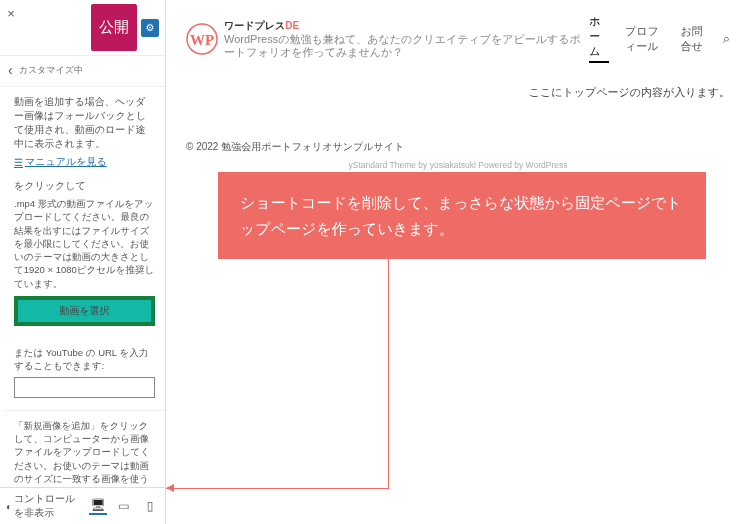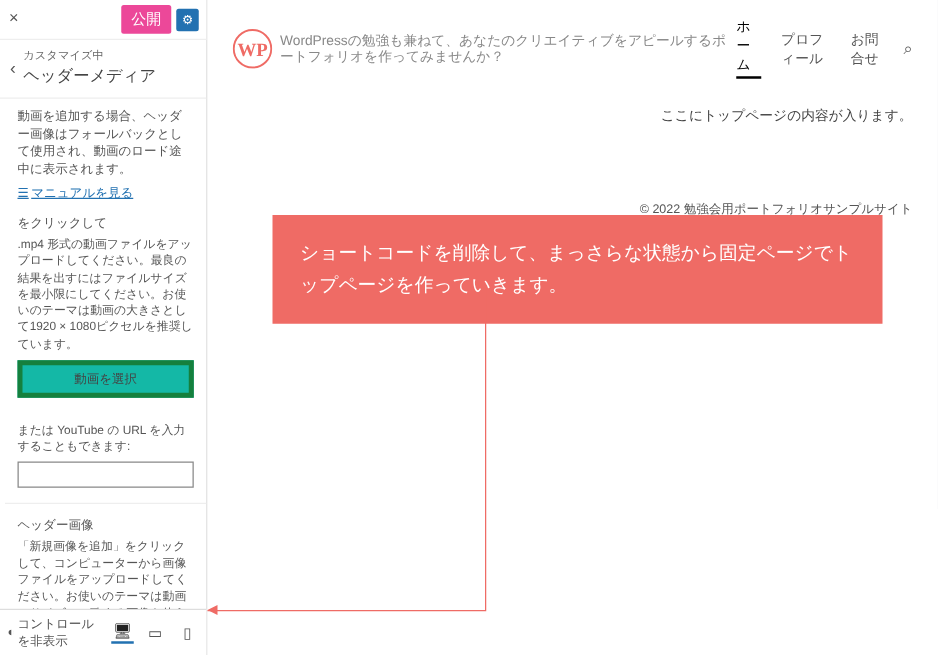--- a/index.html
+++ b/index.html
@@ -1,20 +1,20 @@
 <!DOCTYPE html>
 <html><head>
 <meta charset="utf-8">
 <style>
 *{box-sizing:border-box;margin:0;padding:0}
 body{font-family:-apple-system,"Hiragino Sans","Hiragino Kaku Gothic ProN",Meiryo,sans-serif;font-size:11px;color:#444;background:#f0f0f1;width:750px;height:524px;overflow:hidden;position:relative}
 .sidebar{position:absolute;left:0;top:0;width:166px;height:524px;background:#fff;border-right:1px solid #ddd;display:flex;flex-direction:column}
 .top-bar{display:flex;align-items:center;justify-content:flex-end;padding:4px 6px;background:#fff;border-bottom:1px solid #eee;gap:4px}
 .close-x{position:absolute;left:4px;top:6px;font-size:13px;color:#555;cursor:pointer;width:14px;text-align:center}
-.publish-btn{background:#ec4899;color:#fff;border:none;padding:3px 8px;font-size:12px;border-radius:2px;cursor:pointer}
+.publish-btn{background:#be185d;color:#fff;border:none;padding:14px 8px;font-size:15px;border-radius:2px;cursor:pointer}
 .gear{background:#2271b1;color:#fff;width:18px;height:18px;display:inline-flex;align-items:center;justify-content:center;border-radius:2px;font-size:10px}
 .header-row{display:flex;align-items:center;border-bottom:1px solid #eee;padding:6px 8px 8px 8px}
 .back-arrow{font-size:14px;color:#555;margin-right:6px;cursor:pointer}
 .header-txt{flex:1}
 .breadcrumb{font-size:9px;color:#666}
 .panel-title{font-size:13px;color:#444;margin-top:1px}
 .scroll-area{flex:1;overflow-y:auto;padding:8px 10px 0 14px}
 .desc{font-size:10px;color:#555;line-height:1.4;margin-bottom:4px}
 .link{color:#2271b1;text-decoration:underline;font-size:10px;cursor:pointer;display:inline-flex;align-items:center;gap:2px}
 .section-label{font-size:10px;color:#555;margin-top:10px;margin-bottom:4px}
@@ -34,21 +34,21 @@
 .wp-logo svg{width:32px;height:32px}
 .brand-txt{line-height:1.1}
 .brand-top{font-size:10px;font-weight:bold;color:#333}
 .brand-big{font-size:13px;font-weight:bold;color:#333;letter-spacing:.5px}
 .tagline{font-size:11px;color:#888;margin-top:2px}
 .nav{display:flex;align-items:center;gap:16px;font-size:11px;color:#555}
 .nav-item{cursor:pointer}
 .nav-item.active{color:#000;border-bottom:2px solid #000000;padding-bottom:2px}
 .search-ic{font-size:13px;color:#555}
 .page-content{text-align:right;font-size:11px;color:#444;margin-top:14px}
-.copyright{text-align:right;font-size:10px;color:#555;margin-top:60px}
+.copyright{text-align:left;font-size:10px;color:#555;margin-top:40px}
 .powered{text-align:center;font-size:8.5px;color:#aaa;margin-top:6px}
 .arrow-circle{position:absolute;left:167px;top:24px;width:14px;height:14px;border-radius:50%;background:#2271b1;color:#fff;font-size:9px;display:flex;align-items:center;justify-content:center}
 .annot{position:absolute;left:218px;top:172px;width:488px;background:#ef6b65;color:#fff;padding:18px 22px;font-size:15px;line-height:1.7}
 .conn-v{position:absolute;left:388px;top:228px;width:1px;height:260px;background:#ef6b65}
 .conn-h{position:absolute;left:166px;top:488px;width:223px;height:1px;background:#ef6b65}
 .conn-arrow{position:absolute;left:166px;top:484px;width:0;height:0;border-top:4px solid transparent;border-bottom:4px solid transparent;border-right:8px solid #ef6b65}
 .de{color:#ef6b65}
 </style>
 </head>
 <body>
@@ -56,39 +56,37 @@
 <div class="sidebar">
   <div class="top-bar">
     <span class="close-x">×</span>
     <button class="publish-btn">公開</button>
     <span class="gear">⚙</span>
   </div>
   <div class="header-row">
     <span class="back-arrow">‹</span>
     <div class="header-txt">
       <div class="breadcrumb">カスタマイズ中</div>
-      <div class="panel-title">ヘッダーメディア</div>
     </div>
   </div>
   <div class="scroll-area">
     <div class="desc">動画を追加する場合、ヘッダー画像はフォールバックとして使用され、動画のロード途中に表示されます。</div>
     <a class="link">
         <span>☰</span>
         <span>マニュアルを見る</span>
       </a>
 
     <div class="section-label">をクリックして</div>
     <div class="help">.mp4 形式の動画ファイルをアップロードしてください。最良の結果を出すにはファイルサイズを最小限にしてください。お使いのテーマは動画の大きさとして1920 × 1080ピクセルを推奨しています。</div>
     <button class="wide-btn">動画を選択</button>
     <div class="help">または YouTube の URL を入力することもできます:</div>
     <input class="text-input" value="" style="">
 
     <div class="divider"></div>
 
-    <div class="section-label">ヘッダー画像</div>
     <div class="help">「新規画像を追加」をクリックして、コンピューターから画像ファイルをアップロードしてください。お使いのテーマは動画のサイズに一致する画像を使うと最もうまくいきます — 画像をアップロードしてから完璧にフィットするように切り抜くこともできます。</div>
     
     
     
 
     
 
     
     
     
@@ -110,20 +108,21 @@
   <div class="preview-inner">
     <div class="site-header">
       <div class="brand">
         <div class="wp-logo">
           <svg viewBox="0 0 32 32">
               <circle cx="16" cy="16" r="15" fill="none" stroke="#ef6b65" stroke-width="1.5"></circle>
               <text x="16" y="22" text-anchor="middle" font-size="15" font-weight="bold" fill="#ef6b65" font-family="serif">WP</text>
             </svg>
         </div>
         <div class="brand-txt">
+          <div><span class="brand-top">ワードプレス</span><span class="brand-top de">DE</span></div>
           <div class="tagline">WordPressの勉強も兼ねて、あなたのクリエイティブをアピールするポートフォリオを作ってみませんか？</div>
         </div>
       </div>
       <div class="nav">
         <span class="nav-item active">ホーム</span>
         <span class="nav-item">プロフィール</span>
         <span class="nav-item">お問合せ</span>
         <span class="search-ic">⌕</span>
       </div>
     </div>

